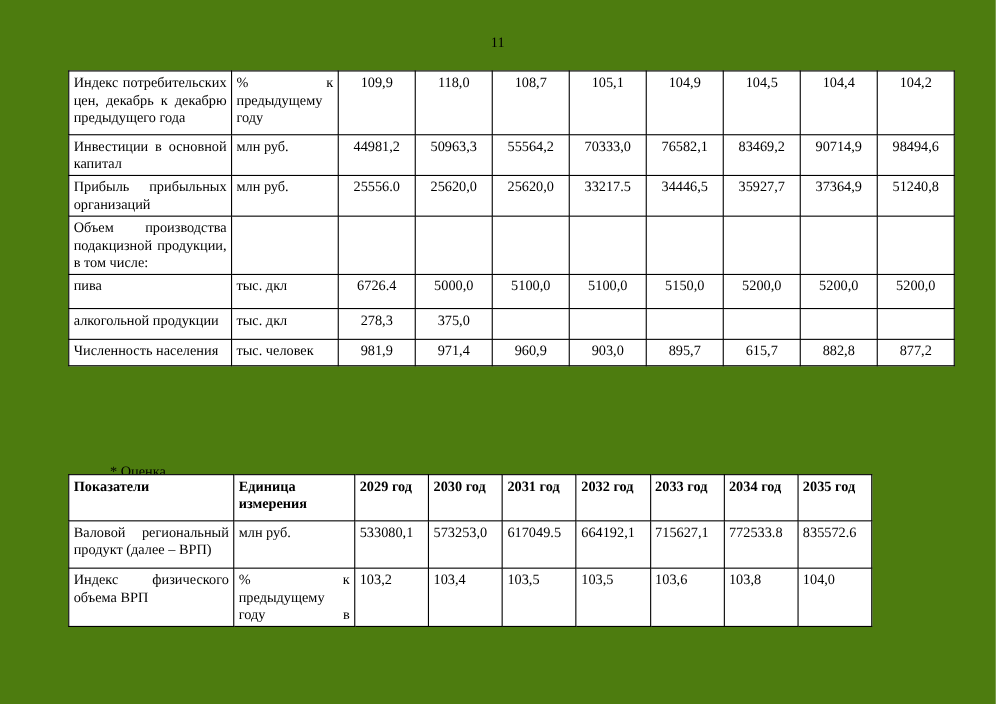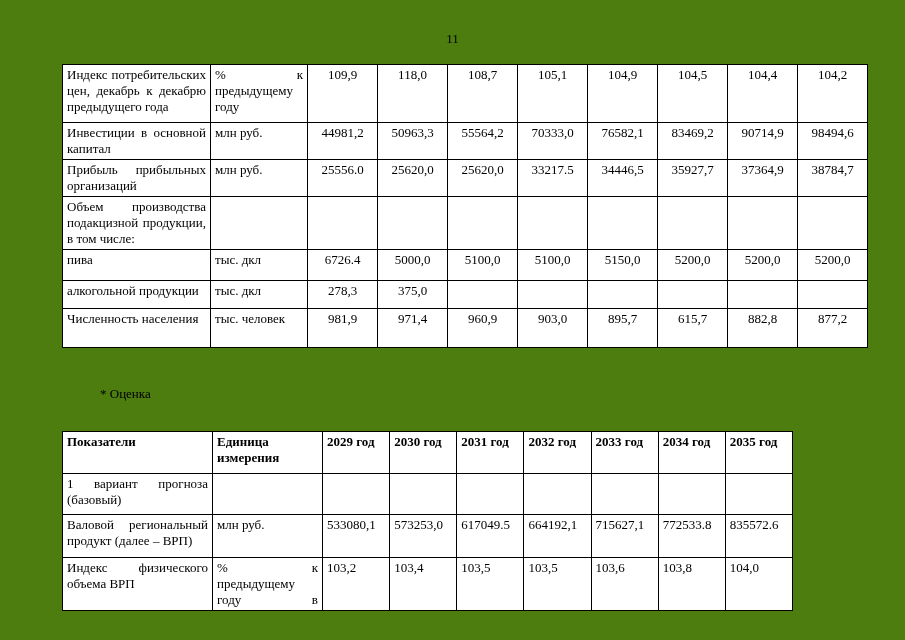--- a/index.html
+++ b/index.html
@@ -22,21 +22,21 @@
     word-wrap:break-word;
   }
   #table1 { left:62px; top:64px; width:806px; }
   #table2 { left:62px; top:431px; width:731px; }
   td.lbl  { text-align:justify; }
   td.unit { text-align:justify; }
   td.val  { text-align:center; padding-top:3px; }
   td.val2 { text-align:left; vertical-align:middle; padding-right:5px; }
   td.hdr  { text-align:left; vertical-align:middle;font-weight:bold; }
   td.just-last { text-align:justify; text-align-last:justify; -moz-text-align-last:justify; }
-  .note { position:absolute; left:100px; top:386px; font-size:13px; }
+  .note { position:absolute; left:100px; top:421px; font-size:13px; }
 </style>
 </head>
 <body>
 
 <div class="page">
 
   <div class="pagenum">11</div>
 
   <table class="doc" id="table1">
     <colgroup>
@@ -79,21 +79,21 @@
       <tr style="height:36px">
         <td class="lbl">Прибыль прибыльных организаций</td>
         <td class="unit">млн руб.</td>
         <td class="val">25556.0</td>
         <td class="val">25620,0</td>
         <td class="val">25620,0</td>
         <td class="val">33217.5</td>
         <td class="val">34446,5</td>
         <td class="val">35927,7</td>
         <td class="val">37364,9</td>
-        <td class="val">38784,7</td>
+        <td class="val">51240,8</td>
       </tr>
       <tr style="height:53px">
         <td class="lbl">Объем производства подакцизной продукции, в том числе:</td>
         <td class="unit"></td>
         <td class="val"></td>
         <td class="val"></td>
         <td class="val"></td>
         <td class="val"></td>
         <td class="val"></td>
         <td class="val"></td>
@@ -117,21 +117,21 @@
         <td class="unit">тыс. дкл</td>
         <td class="val">278,3</td>
         <td class="val">375,0</td>
         <td class="val"></td>
         <td class="val"></td>
         <td class="val"></td>
         <td class="val"></td>
         <td class="val"></td>
         <td class="val"></td>
       </tr>
-      <tr style="height:39px">
+      <tr style="height:24px">
         <td class="lbl">Численность населения</td>
         <td class="unit">тыс. человек</td>
         <td class="val">981,9</td>
         <td class="val">971,4</td>
         <td class="val">960,9</td>
         <td class="val">903,0</td>
         <td class="val">895,7</td>
         <td class="val">615,7</td>
         <td class="val">882,8</td>
         <td class="val">877,2</td>
@@ -158,31 +158,20 @@
         <td class="hdr">Показатели</td>
         <td class="hdr">Единица измерения</td>
         <td class="hdr">2029 год</td>
         <td class="hdr">2030 год</td>
         <td class="hdr">2031 год</td>
         <td class="hdr">2032 год</td>
         <td class="hdr">2033 год</td>
         <td class="hdr">2034 год</td>
         <td class="hdr">2035 год</td>
       </tr>
-      <tr style="height:41px">
-        <td class="lbl">1 вариант прогноза (базовый)</td>
-        <td class="unit"></td>
-        <td class="val2"></td>
-        <td class="val2"></td>
-        <td class="val2"></td>
-        <td class="val2"></td>
-        <td class="val2"></td>
-        <td class="val2"></td>
-        <td class="val2"></td>
-      </tr>
       <tr style="height:43px">
         <td class="lbl">Валовой региональный продукт (далее – ВРП)</td>
         <td class="unit">млн руб.</td>
         <td class="val2">533080,1</td>
         <td class="val2">573253,0</td>
         <td class="val2">617049.5</td>
         <td class="val2">664192,1</td>
         <td class="val2">715627,1</td>
         <td class="val2">772533.8</td>
         <td class="val2">835572.6</td>

